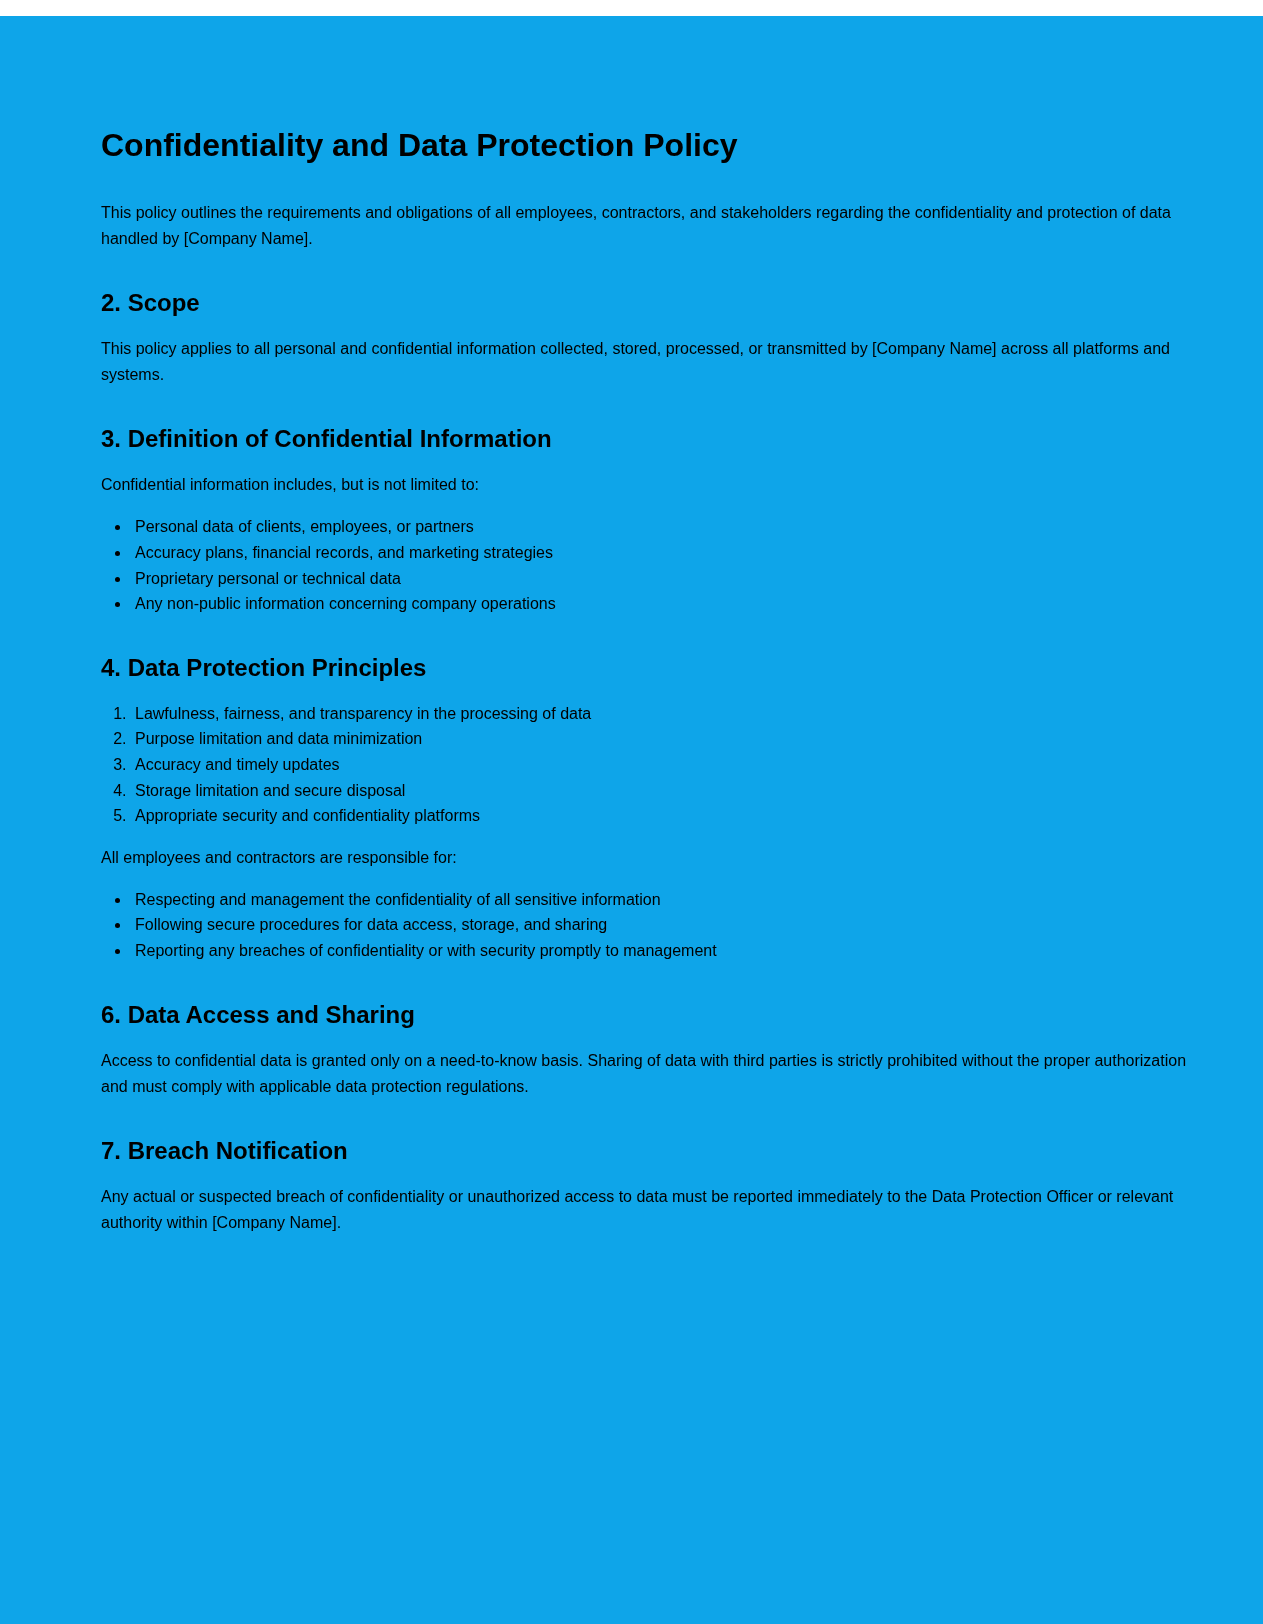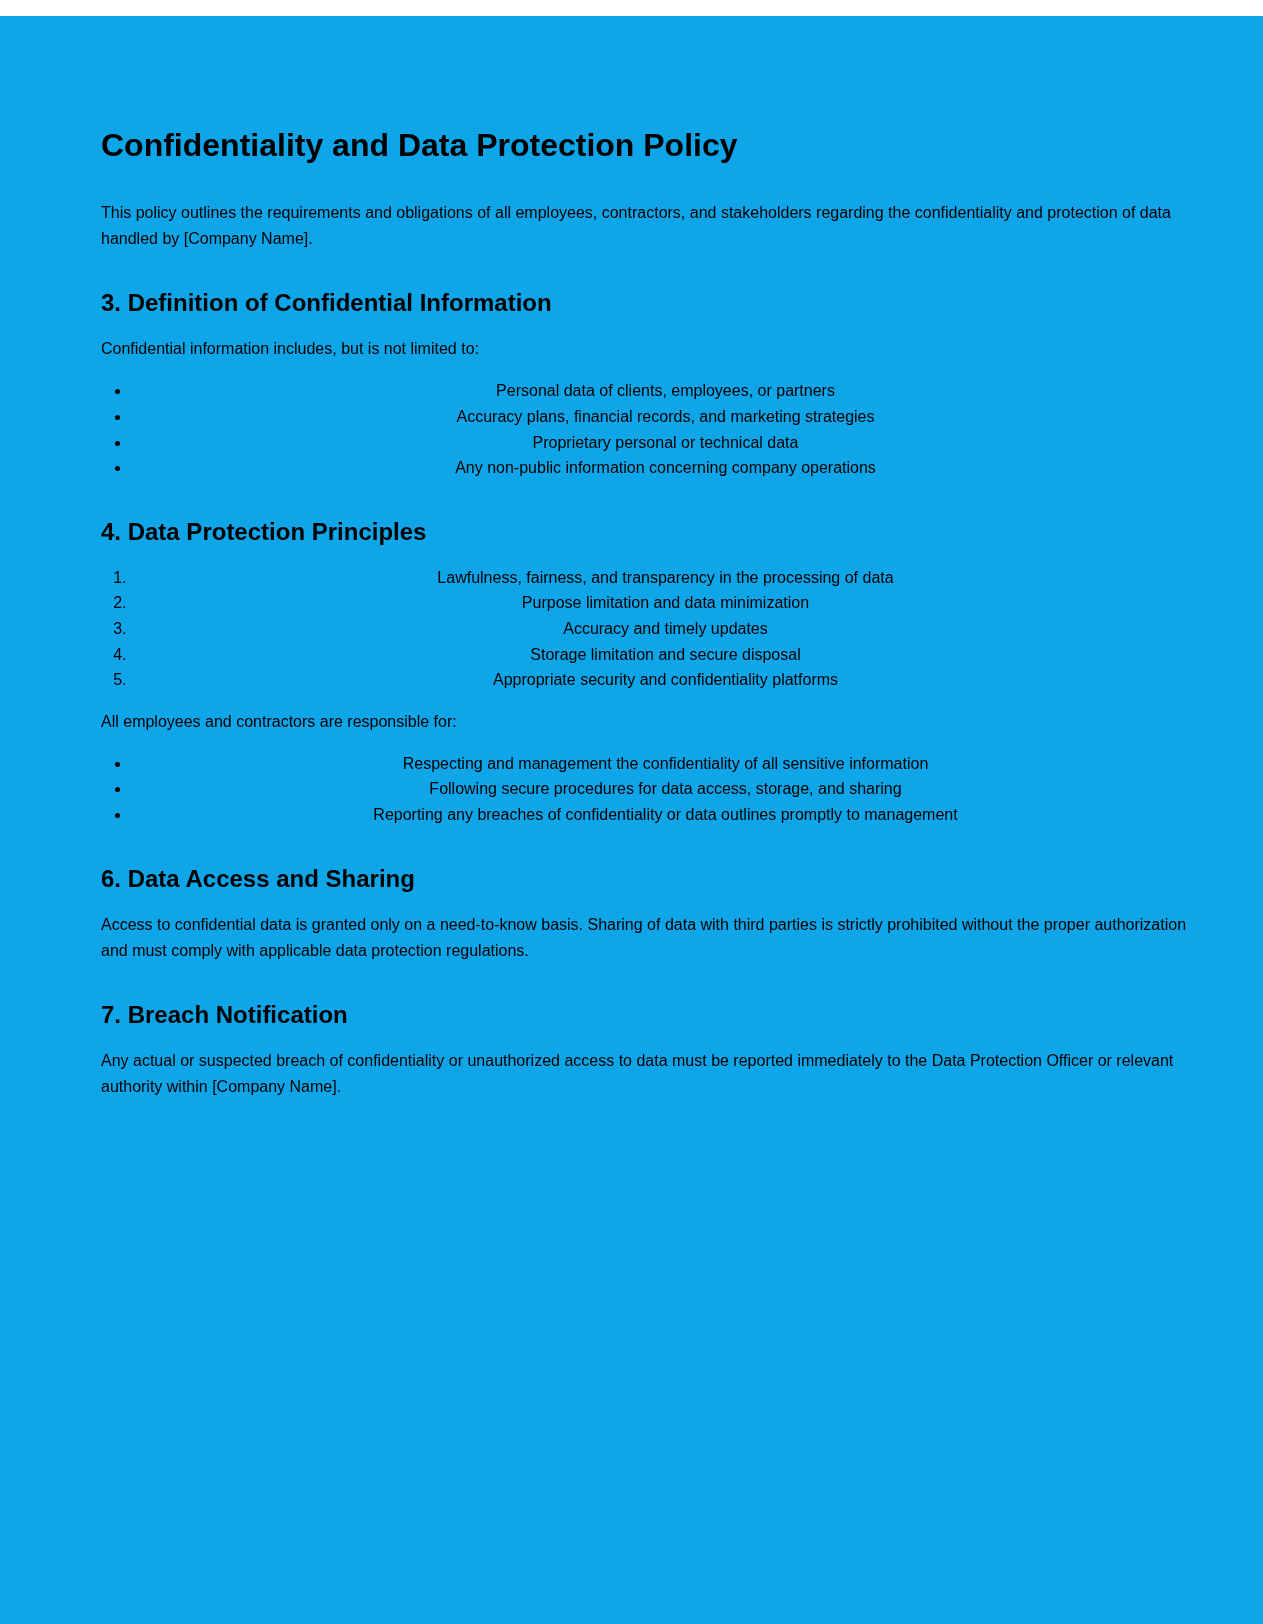--- a/index.html
+++ b/index.html
@@ -26,39 +26,42 @@
     font-size: 24px;
     line-height: 1.25;
     font-weight: 700;
     margin: 36px 0 18px 0;
     color: #000000;
   }
   p { margin: 0 0 16px 0; }
   ul, ol {
     margin: 10px 0 16px 0;
     padding-left: 30px;
-    text-align: center;
   }
   li {
     line-height: 1.6;
     padding-left: 4px;
   }
   section { margin: 0; }
 </style>
 </head>
 <body>
 
 <div class="page">
 
   <h1>Confidentiality and Data Protection Policy</h1>
 
   <section>
     <p>This policy outlines the requirements and obligations of all employees, contractors, and stakeholders regarding the confidentiality and protection of data handled by [Company Name].</p>
   </section>
 
+  <section>
+    <h2>2. Scope</h2>
+    <p>This policy applies to all personal and confidential information collected, stored, processed, or transmitted by [Company Name] across all platforms and systems.</p>
+  </section>
 
   <section>
     <h2>3. Definition of Confidential Information</h2>
     <p>Confidential information includes, but is not limited to:</p>
     <ul>
       <li>Personal data of clients, employees, or partners</li>
       <li>Accuracy plans, financial records, and marketing strategies</li>
       <li>Proprietary personal or technical data</li>
       <li>Any non-public information concerning company operations</li>
     </ul>
@@ -73,21 +76,21 @@
       <li>Storage limitation and secure disposal</li>
       <li>Appropriate security and confidentiality platforms</li>
     </ol>
   </section>
 
   <section>
     <p>All employees and contractors are responsible for:</p>
     <ul>
       <li>Respecting and management the confidentiality of all sensitive information</li>
       <li>Following secure procedures for data access, storage, and sharing</li>
-      <li>Reporting any breaches of confidentiality or data outlines promptly to management</li>
+      <li>Reporting any breaches of confidentiality or with security promptly to management</li>
     </ul>
   </section>
 
   <section>
     <h2>6. Data Access and Sharing</h2>
     <p>Access to confidential data is granted only on a need-to-know basis. Sharing of data with third parties is strictly prohibited without the proper authorization and must comply with applicable data protection regulations.</p>
   </section>
 
   <section>
     <h2>7. Breach Notification</h2>

